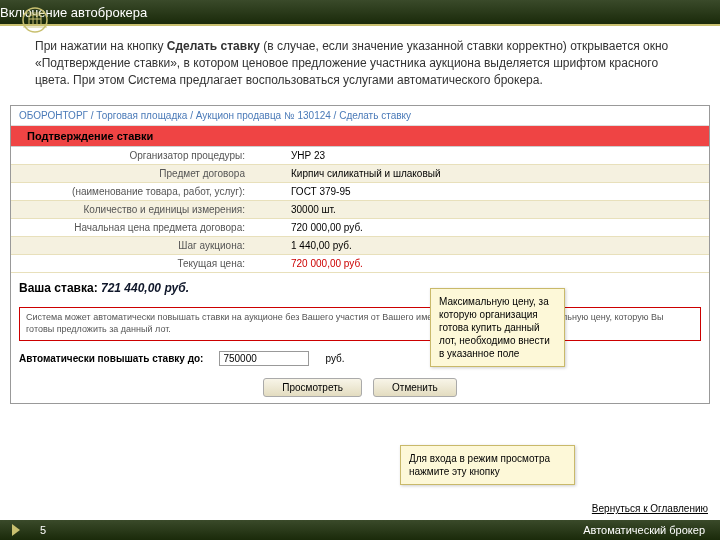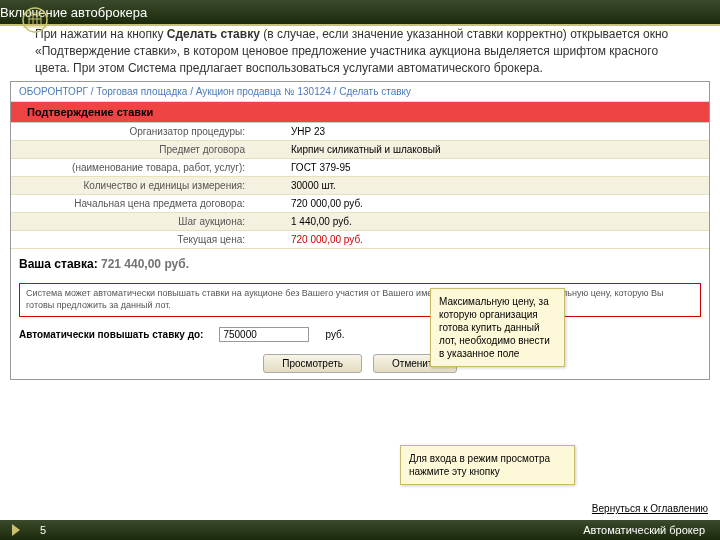--- a/index.html
+++ b/index.html
@@ -1,33 +1,33 @@
 <!DOCTYPE html>
 <html><head>
 <meta charset="utf-8">
 <style>
 * { box-sizing: border-box; margin: 0; padding: 0; }
 body { font-family: Arial, sans-serif; font-size: 11px; width: 720px; height: 540px; background: #fff; position: relative; overflow: hidden; }
 .header { background: #2a3a1a; background: linear-gradient(#3a4a2a, #1a2a0a); height: 24px; position: relative; display: flex; align-items: center; justify-content: flex-start; padding-right: 15px; color: #fff; font-size: 13px; }
 .logo { position: absolute; left: 15px; top: 5px; width: 40px; height: 30px; }
 .logo svg { width: 100%; height: 100%; }
 .header-line { height: 2px; background: #c9c070; }
-.intro { padding: 0 35px; font-size: 12px; line-height: 1.4; color: #333; }
+.intro { padding: 12px 35px; font-size: 12px; line-height: 1.4; color: #333; }
 .intro b { font-weight: bold; }
 .app-window { margin: 5px 10px; border: 1px solid #999; background: #fff; padding: 0; }
 .breadcrumb { padding: 4px 8px; font-size: 10px; color: #4a7ab8; border-bottom: 1px solid #ddd; }
 .panel-title { background: #ef4444; padding: 4px 16px; font-weight: bold; font-size: 11px; border-bottom: 1px solid #ccc; }
 .form-rows { }
 .form-row { display: flex; border-bottom: 1px solid #e8e0bb; min-height: 18px; align-items: center; background: #f5f1e0; gap: 34px; }
 .form-row:nth-child(odd) { background: #fff; }
 .form-label { width: 240px; text-align: right; padding: 2px 6px; color: #555; font-size: 10px; }
 .form-value { padding: 2px 6px; font-size: 10px; font-weight: normal; }
 .form-value.red { color: #c00; }
 .your-bid { padding: 8px; font-size: 12px; font-weight: bold; }
-.your-bid .amount { color: #737373; }
+.your-bid .amount { color: #0f172a; font-style: italic; }
 .info-box { border: 1px solid #c00; margin: 4px 8px; padding: 4px 6px; font-size: 9px; color: #555; line-height: 1.3; }
 .auto-raise { padding: 6px 8px; font-size: 10px; display: flex; align-items: center; gap: 16px; }
 .auto-raise input { width: 90px; border: 1px solid #999; padding: 1px 3px; font-size: 10px; }
 .btn-row { text-align: center; padding: 6px; }
 .btn { display: inline-block; background: linear-gradient(#f8f5e8, #e3dcc0); border: 1px solid #aaa; border-radius: 3px; padding: 3px 18px; margin: 0 4px; font-size: 10px; cursor: pointer; }
 .callout { position: absolute; background: #fdf8d8; border: 1px solid #c9b96a; padding: 6px 8px; font-size: 10px; line-height: 1.3; box-shadow: 1px 1px 3px rgba(0,0,0,0.2); z-index: 10; }
 .callout1 { top: 288px; left: 430px; width: 135px; }
 .callout2 { top: 445px; left: 400px; width: 175px; }
 .footer-link { position: absolute; right: 12px; bottom: 26px; font-size: 10px; color: #000; text-decoration: underline; }
 .footer-bar { position: absolute; bottom: 0; left: 0; right: 0; height: 20px; background: linear-gradient(#3a4a2a, #1a2a0a); display: flex; align-items: center; justify-content: space-between; padding: 0 15px 0 40px; color: #fff; font-size: 11px; }

